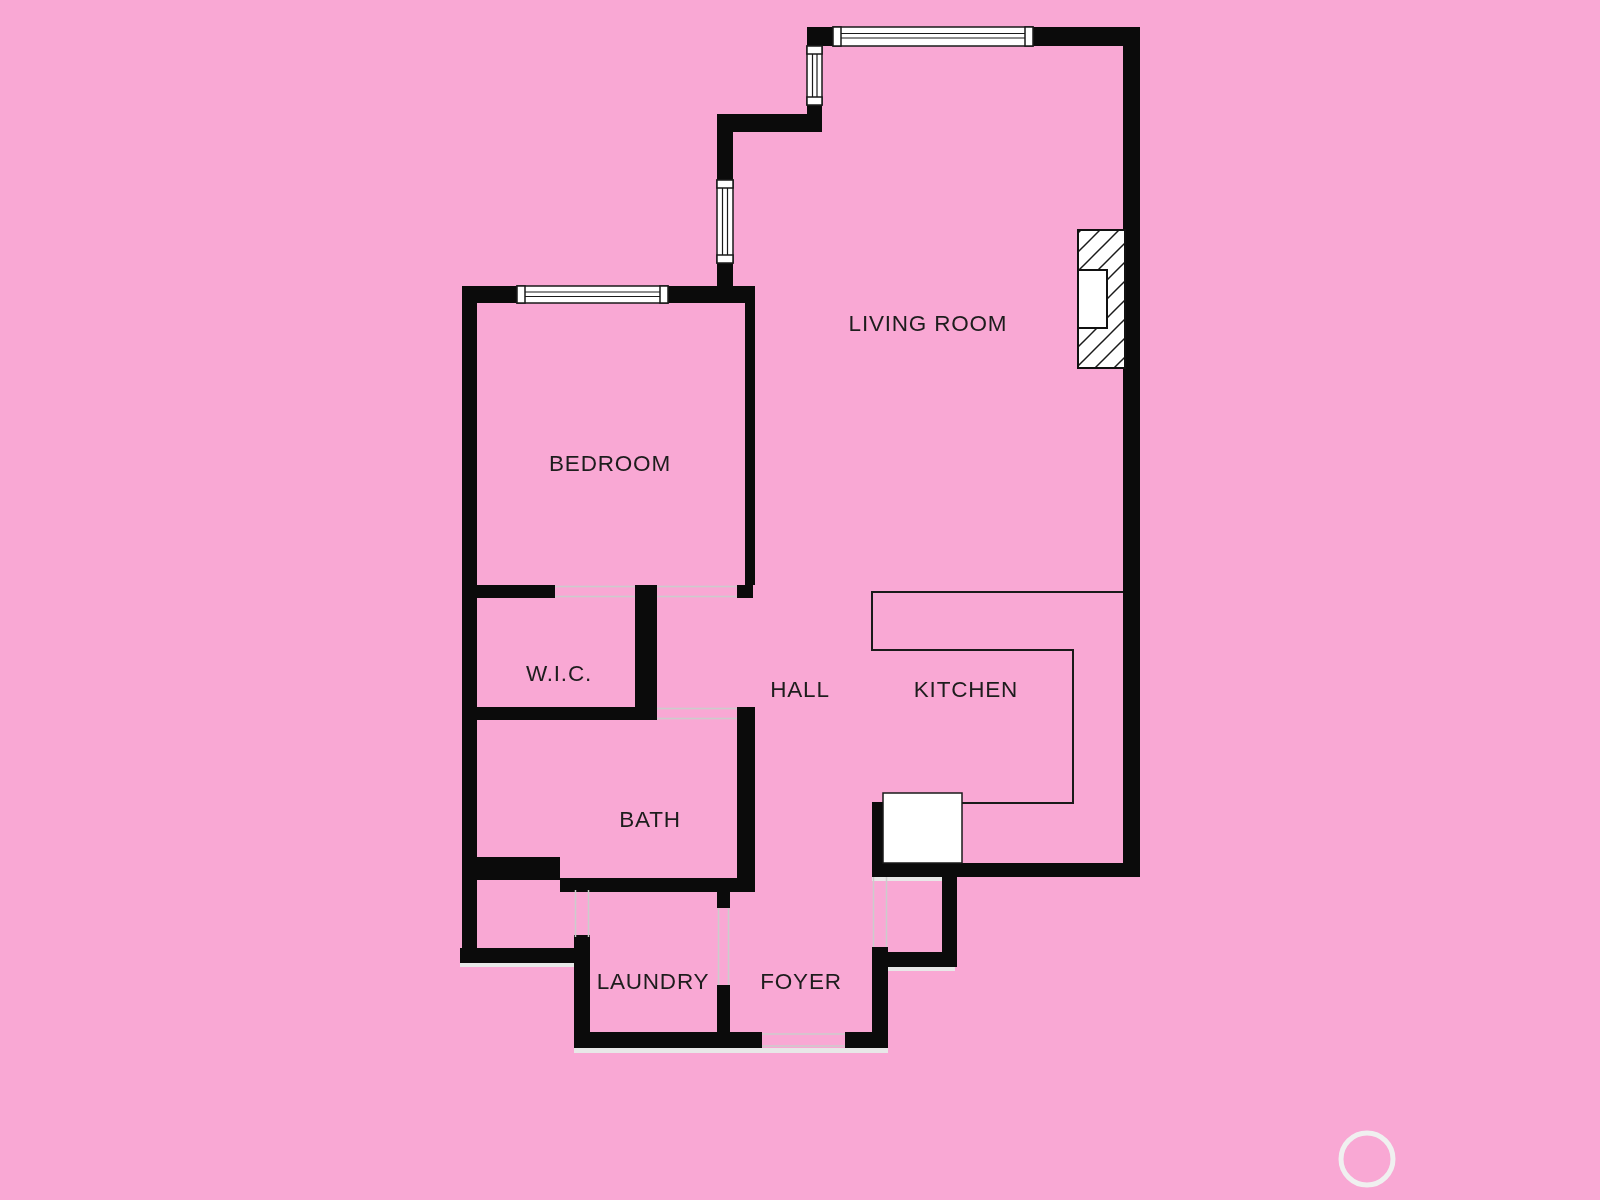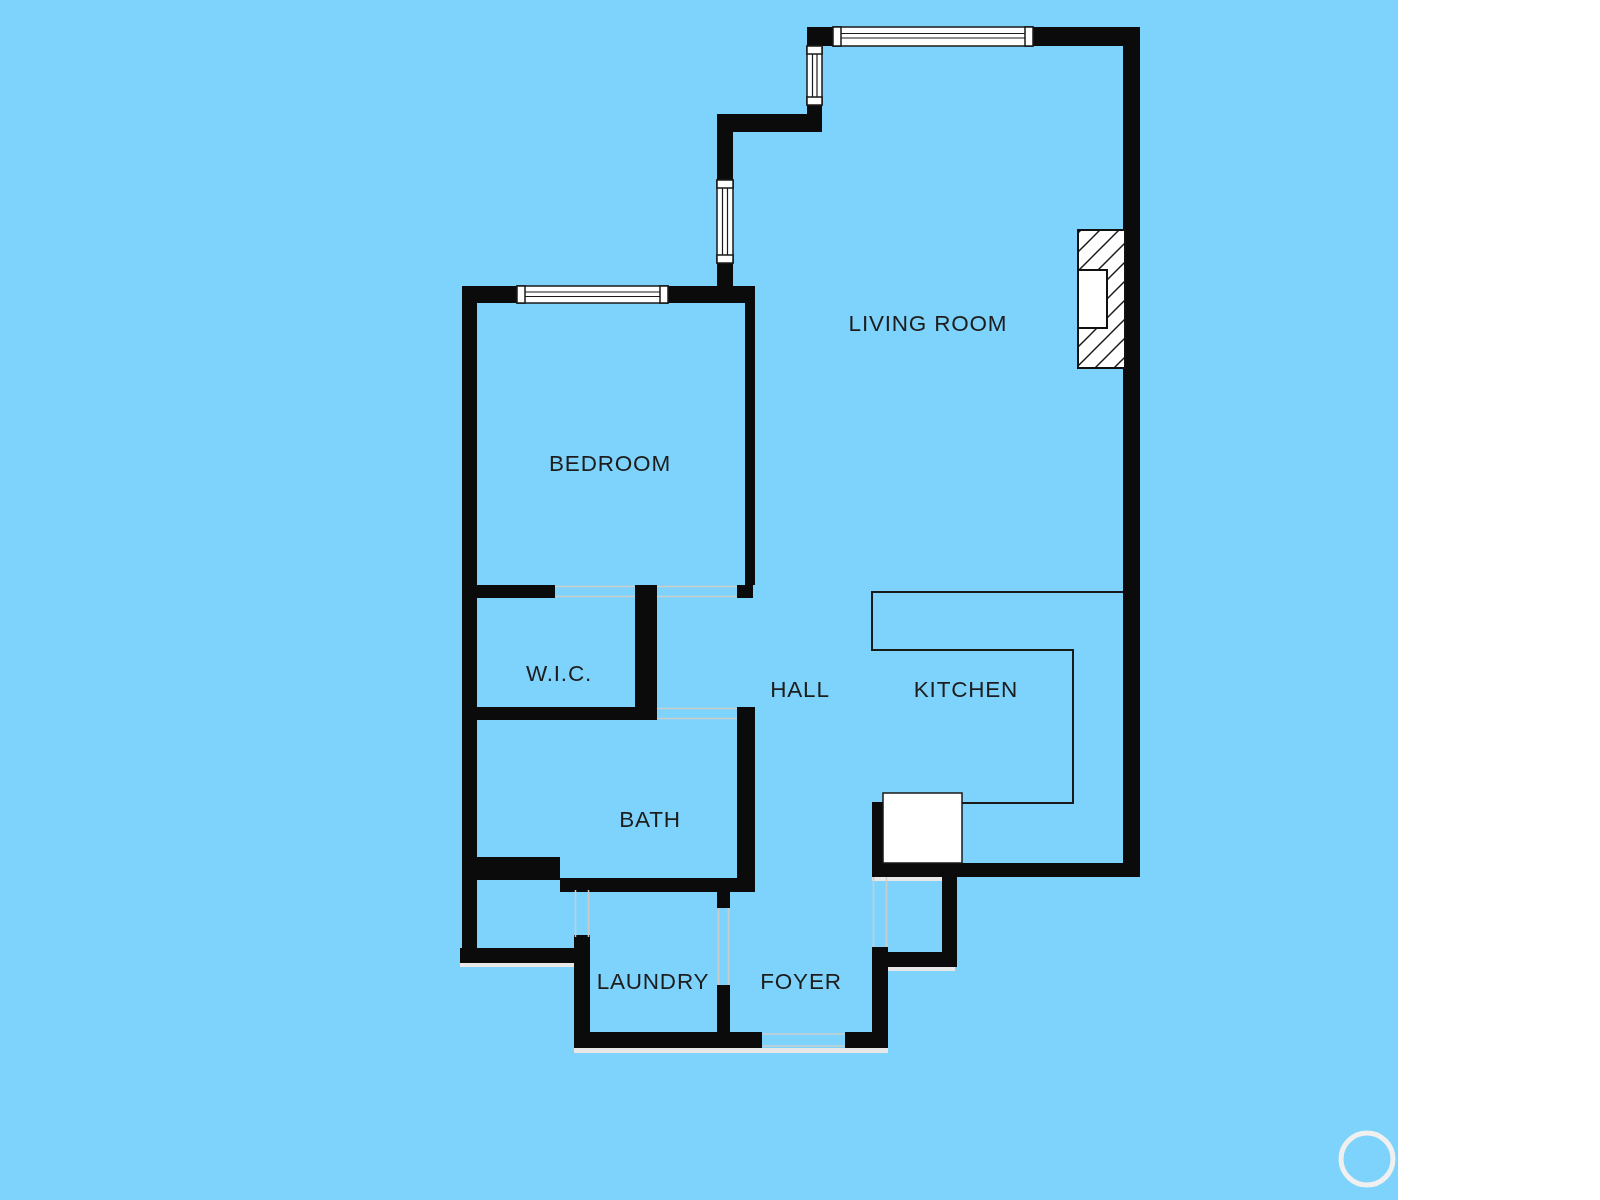--- a/index.html
+++ b/index.html
@@ -1,20 +1,20 @@
 <!DOCTYPE html>
 <html><head>
 <meta charset="utf-8">
 <style>
   html, body { margin: 0; padding: 0; background: #ffffff; }
   .page {
     position: relative;
-    width: 1398px;
+    width: 1600px;
     height: 1200px;
-    background: #7dd3fc;
+    background: #f9a8d4;
     overflow: hidden;
     font-family: "Liberation Sans", sans-serif;
   }
   svg { display: block; }
   .wall { fill: #0b0b0b; shape-rendering: crispEdges; }
   .shadow { fill: #e8e8e8; shape-rendering: crispEdges; }
   .win-frame { fill: #ffffff; stroke: #1a1a1a; stroke-width: 1.5; }
   .win-line { stroke: #1a1a1a; stroke-width: 1.2; }
   .jamb { stroke: #cccccc; stroke-width: 1.5; }
   .counter { stroke: #1a1a1a; stroke-width: 2; fill: none; }

